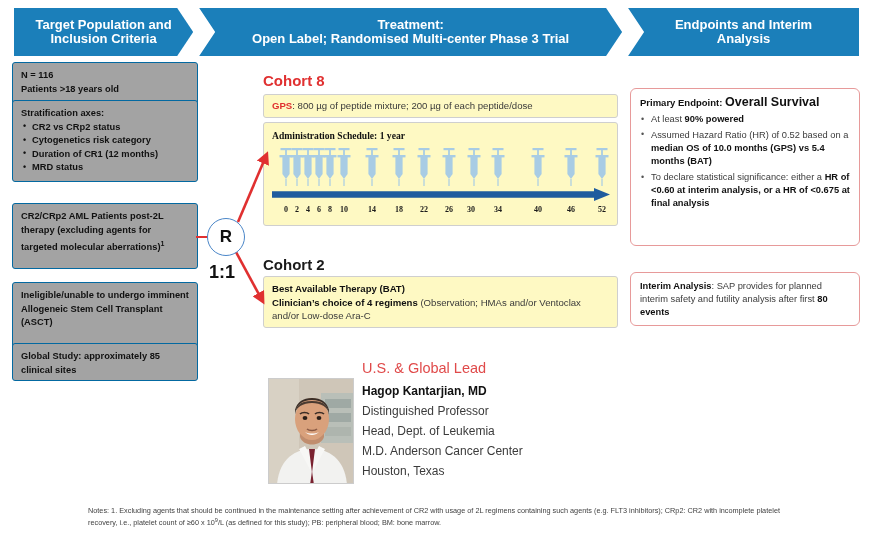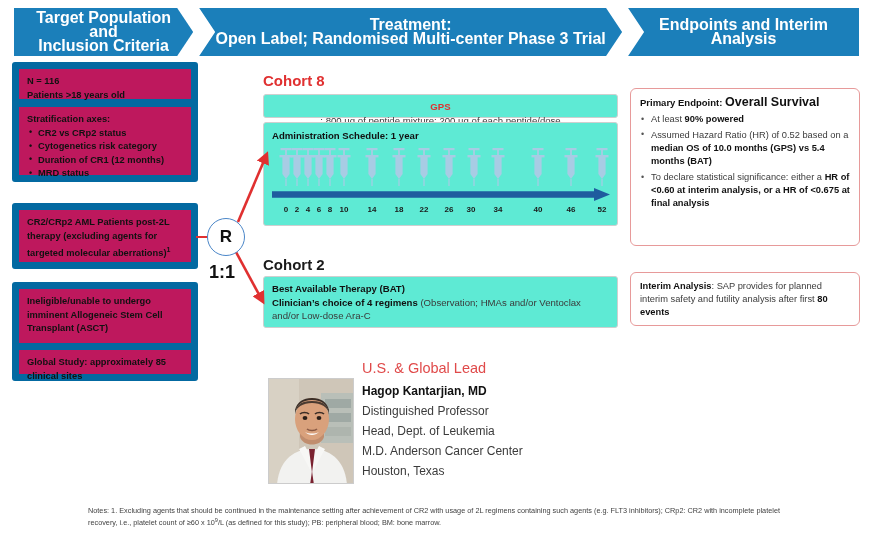--- a/index.html
+++ b/index.html
@@ -11,39 +11,39 @@
     overflow: hidden;
   }
   .page { position: relative; width: 870px; height: 560px; }
 
   
   .banners { position: absolute; left: 14px; top: 8px; width: 845px; height: 48px; display: flex; }
   .chev {
     background: #1b7fba;
     color: #ffffff;
     font-weight: bold;
-    font-size: 16px;
+    font-size: 13px;
     line-height: 14px;
     display: flex; align-items: center; justify-content: center;
     text-align: center;
     padding: 12px 14px;
     position: relative;
     margin-right: 8px;
   }
   .chev.c1 { width: 180px; clip-path: polygon(0 0, calc(100% - 16px) 0, 100% 50%, calc(100% - 16px) 100%, 0 100%); }
   .chev.c2 { width: 425px; clip-path: polygon(0 0, calc(100% - 16px) 0, 100% 50%, calc(100% - 16px) 100%, 0 100%, 16px 50%); margin-left: -2px;}
   .chev.c3 { width: 232px; clip-path: polygon(0 0, 100% 0, 100% 100%, 0 100%, 16px 50%); margin-left: -2px; margin-right: 0; }
   .chev span { display: block; }
 
   
   .lbox {
     position: absolute;
-    border: 7px solid #0369a1;
+    border: 1px solid #0369a1;
     border-radius: 3px;
-    background: #be185d;
+    background: #a3a3a3;
     font-size: 9.3px;
     font-weight: bold;
     line-height: 13.5px;
     padding: 6px 8px;
     color: #111;
   }
   .lbox ul { list-style: none; margin: 0; padding: 0; }
   .lbox li { position: relative; padding-left: 11px; }
   .lbox li:before {
     content: "\2022";
@@ -83,26 +83,26 @@
   .cohort-title {
     position: absolute;
     font-size: 15px; font-weight: bold; color: #e03030;
   }
   #cohort1-title { left: 263px; top: 72px; }
   #cohort2-title { left: 263px; top: 256px; color: #1a1a1a; }
 
   .mbox {
     position: absolute;
     border: 1px solid #cfcfcf; border-radius: 3px;
-    background: #5eead4;
+    background: #fef9c3;
     font-size: 9.6px; line-height: 13.5px;
-    padding: 5px 8px; color: #3a3a3a; flex-direction: column;
+    padding: 5px 8px; color: #3a3a3a;
   }
   #box-gps  { left: 263px; top: 94px; width: 355px; height: 24px; display: flex; align-items: center; }
-  #box-sched{ left: 263px; top: 122px; width: 355px; height: 104px; padding: 6px 8px 4px 8px; }
+  #box-sched{ left: 263px; top: 122px; width: 355px; height: 104px; padding: 6px 8px 4px 8px; font-family: Liberation Serif, serif; }
   #box-bat  { left: 263px; top: 276px; width: 355px; height: 52px; }
   .strong { font-weight: bold; color: #111; }
   .redlbl { color: #e03030; font-weight: bold; }
 
   
   .timeline { position: relative; width: 338px; height: 74px; margin-top: 3px; }
   .syringes { position: absolute; left: 0; top: 0; height: 40px; width: 338px; }
   .tl-bar { position: absolute; left: 0; top: 42px; width: 338px; height: 13px; }
   .ticks { position: absolute; left: 0; top: 57px; width: 338px; height: 14px; }
   .tick {

